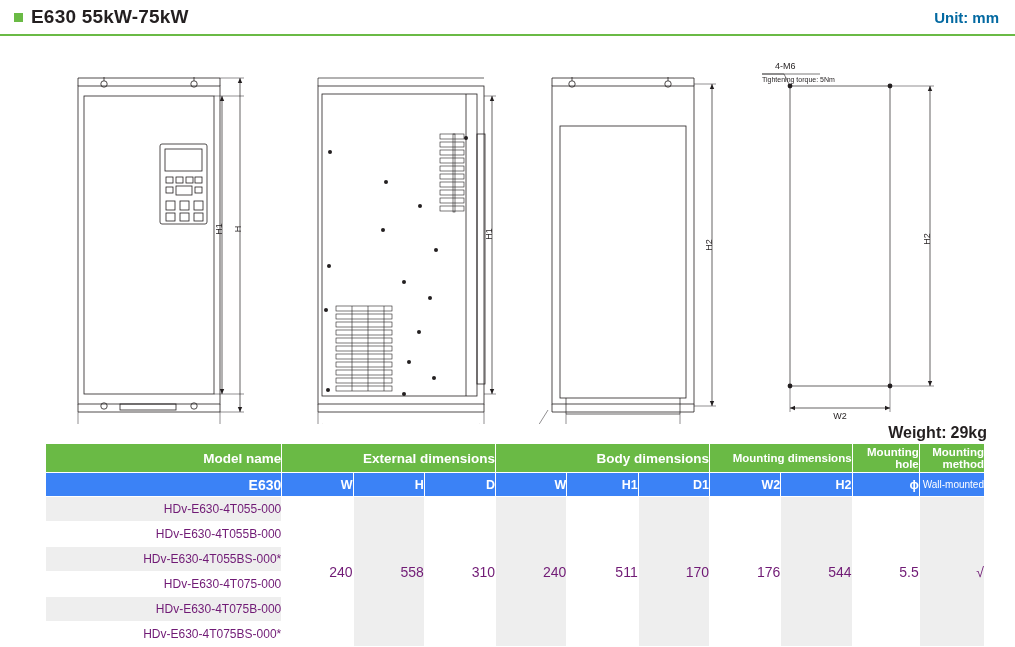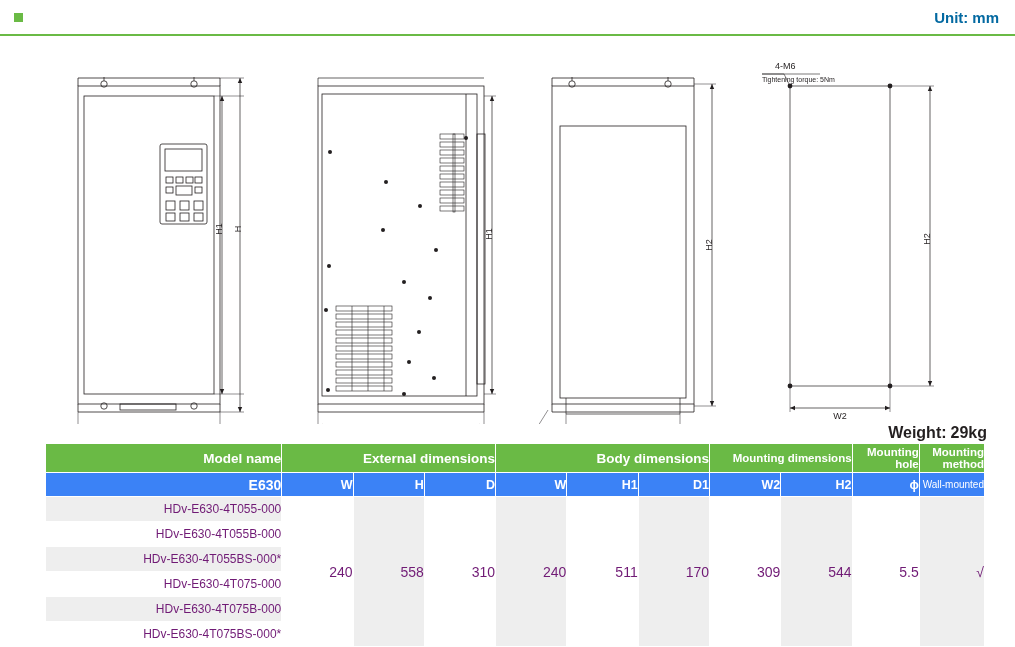--- a/index.html
+++ b/index.html
@@ -130,20 +130,21 @@
   .check { font-size: 13px; }
 
   .dim-label { font-size: 9px; fill: #231f20; font-family: "Liberation Sans", sans-serif; }
   .dim-label-sm { font-size: 7px; fill: #231f20; font-family: "Liberation Sans", sans-serif; }
 </style>
 </head>
 <body>
 
 <div class="header">
   <div class="header-square"></div>
+  <div class="header-title">E630 55kW-75kW</div>
   <div class="header-unit">
     <span class="u-label">Unit:</span><span class="u-val">mm</span>
   </div>
 </div>
 
 <div class="drawings">
 <svg width="1015" height="390" viewBox="0 0 1015 390" xmlns="http://www.w3.org/2000/svg">
   <g stroke="#231f20" fill="none" stroke-width="0.8">
 
     <g>
@@ -392,21 +393,21 @@
   </thead>
   <tbody>
     <tr class="alt">
       <td class="model">HDv-E630-4T055-000</td>
       <td class="val" rowspan="6">240</td>
       <td class="val shaded" rowspan="6">558</td>
       <td class="val" rowspan="6">310</td>
       <td class="val shaded" rowspan="6">240</td>
       <td class="val" rowspan="6">511</td>
       <td class="val shaded" rowspan="6">170</td>
-      <td class="val" rowspan="6">309</td>
+      <td class="val" rowspan="6">176</td>
       <td class="val shaded" rowspan="6">544</td>
       <td class="val" rowspan="6">5.5</td>
       <td class="val shaded check" rowspan="6">√</td>
     </tr>
     <tr>
       <td class="model">HDv-E630-4T055B-000</td>
     </tr>
     <tr class="alt">
       <td class="model">HDv-E630-4T055BS-000*</td>
     </tr>

